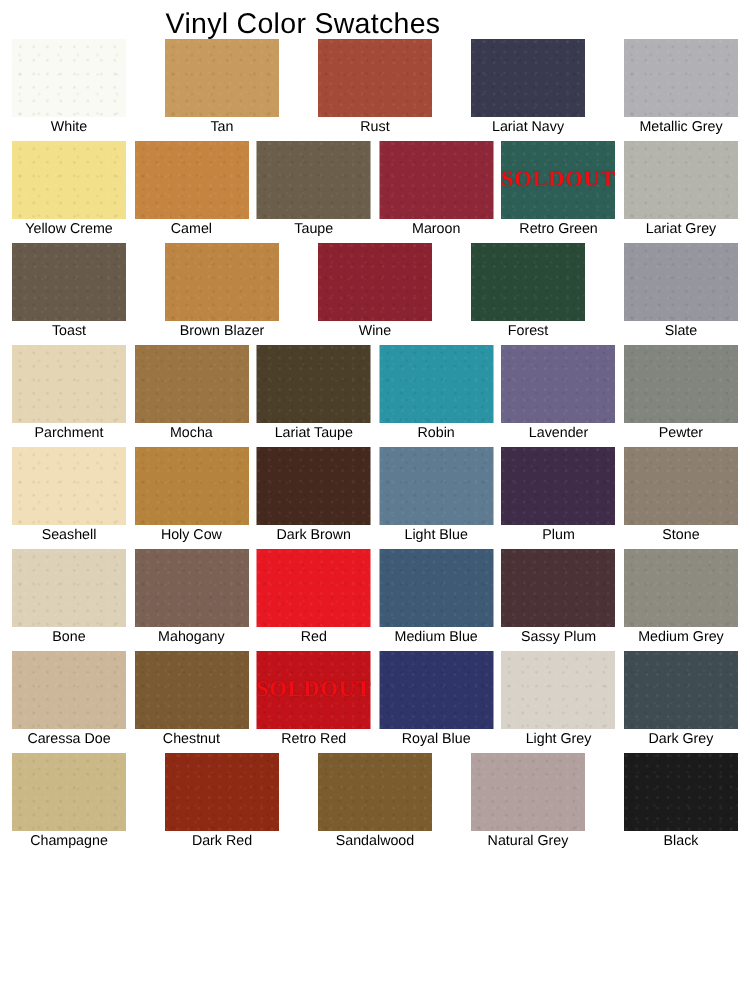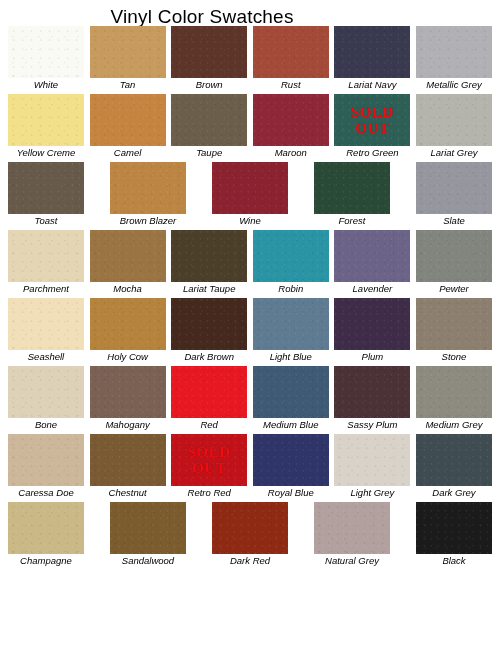--- a/index.html
+++ b/index.html
@@ -76,27 +76,26 @@
   }
   .swatch-label {
     text-align: center;
     font-family: "Liberation Sans", sans-serif;
     font-size: 9.5px;
     color: #000000;
     line-height: 13px;
     height: 14px;
     white-space: nowrap;
     overflow: hidden;
-    font-style: italic;
   }
   .sold-out-overlay {
     position: absolute;
     inset: 0;
     display: flex;
-    flex-direction: column;
+    flex-direction: row;
     align-items: center;
     justify-content: center;
     z-index: 3;
     pointer-events: none;
   }
   .sold-out-overlay span {
     font-family: "Liberation Serif", serif;
     font-weight: bold;
     font-size: 15px;
     line-height: 16px;
@@ -116,24 +115,20 @@
       <div class="swatch-row">
         <div class="swatch-cell">
           <div class="swatch-chip" style="background-color: rgb(250, 250, 245);"></div>
           <div class="swatch-label">White</div>
         </div>
         <div class="swatch-cell">
           <div class="swatch-chip" style="background-color: rgb(199, 154, 94);"></div>
           <div class="swatch-label">Tan</div>
         </div>
         <div class="swatch-cell">
-          <div class="swatch-chip" style="background-color: rgb(94, 53, 41);"></div>
-          <div class="swatch-label">Brown</div>
-        </div>
-        <div class="swatch-cell">
           <div class="swatch-chip" style="background-color: rgb(164, 74, 56);"></div>
           <div class="swatch-label">Rust</div>
         </div>
         <div class="swatch-cell">
           <div class="swatch-chip" style="background-color: rgb(57, 57, 79);"></div>
           <div class="swatch-label">Lariat Navy</div>
         </div>
         <div class="swatch-cell">
           <div class="swatch-chip" style="background-color: rgb(176, 176, 181);"></div>
           <div class="swatch-label">Metallic Grey</div>
@@ -300,28 +295,28 @@
           <div class="swatch-chip" style="background-color: rgb(63, 77, 82);"></div>
           <div class="swatch-label">Dark Grey</div>
         </div>
       </div>
       <div class="swatch-row">
         <div class="swatch-cell">
           <div class="swatch-chip" style="background-color: rgb(203, 184, 135);"></div>
           <div class="swatch-label">Champagne</div>
         </div>
         <div class="swatch-cell">
+          <div class="swatch-chip" style="background-color: rgb(142, 42, 20);"></div>
+          <div class="swatch-label">Dark Red</div>
+        </div>
+        <div class="swatch-cell">
           <div class="swatch-chip" style="background-color: rgb(123, 92, 46);"></div>
           <div class="swatch-label">Sandalwood</div>
         </div>
         <div class="swatch-cell">
-          <div class="swatch-chip" style="background-color: rgb(142, 42, 20);"></div>
-          <div class="swatch-label">Dark Red</div>
-        </div>
-        <div class="swatch-cell">
           <div class="swatch-chip" style="background-color: rgb(177, 160, 158);"></div>
           <div class="swatch-label">Natural Grey</div>
         </div>
         <div class="swatch-cell">
           <div class="swatch-chip" style="background-color: rgb(27, 27, 27);"></div>
           <div class="swatch-label">Black</div>
         </div>
       </div>
       <div class="swatch-row"></div>
     </div>

